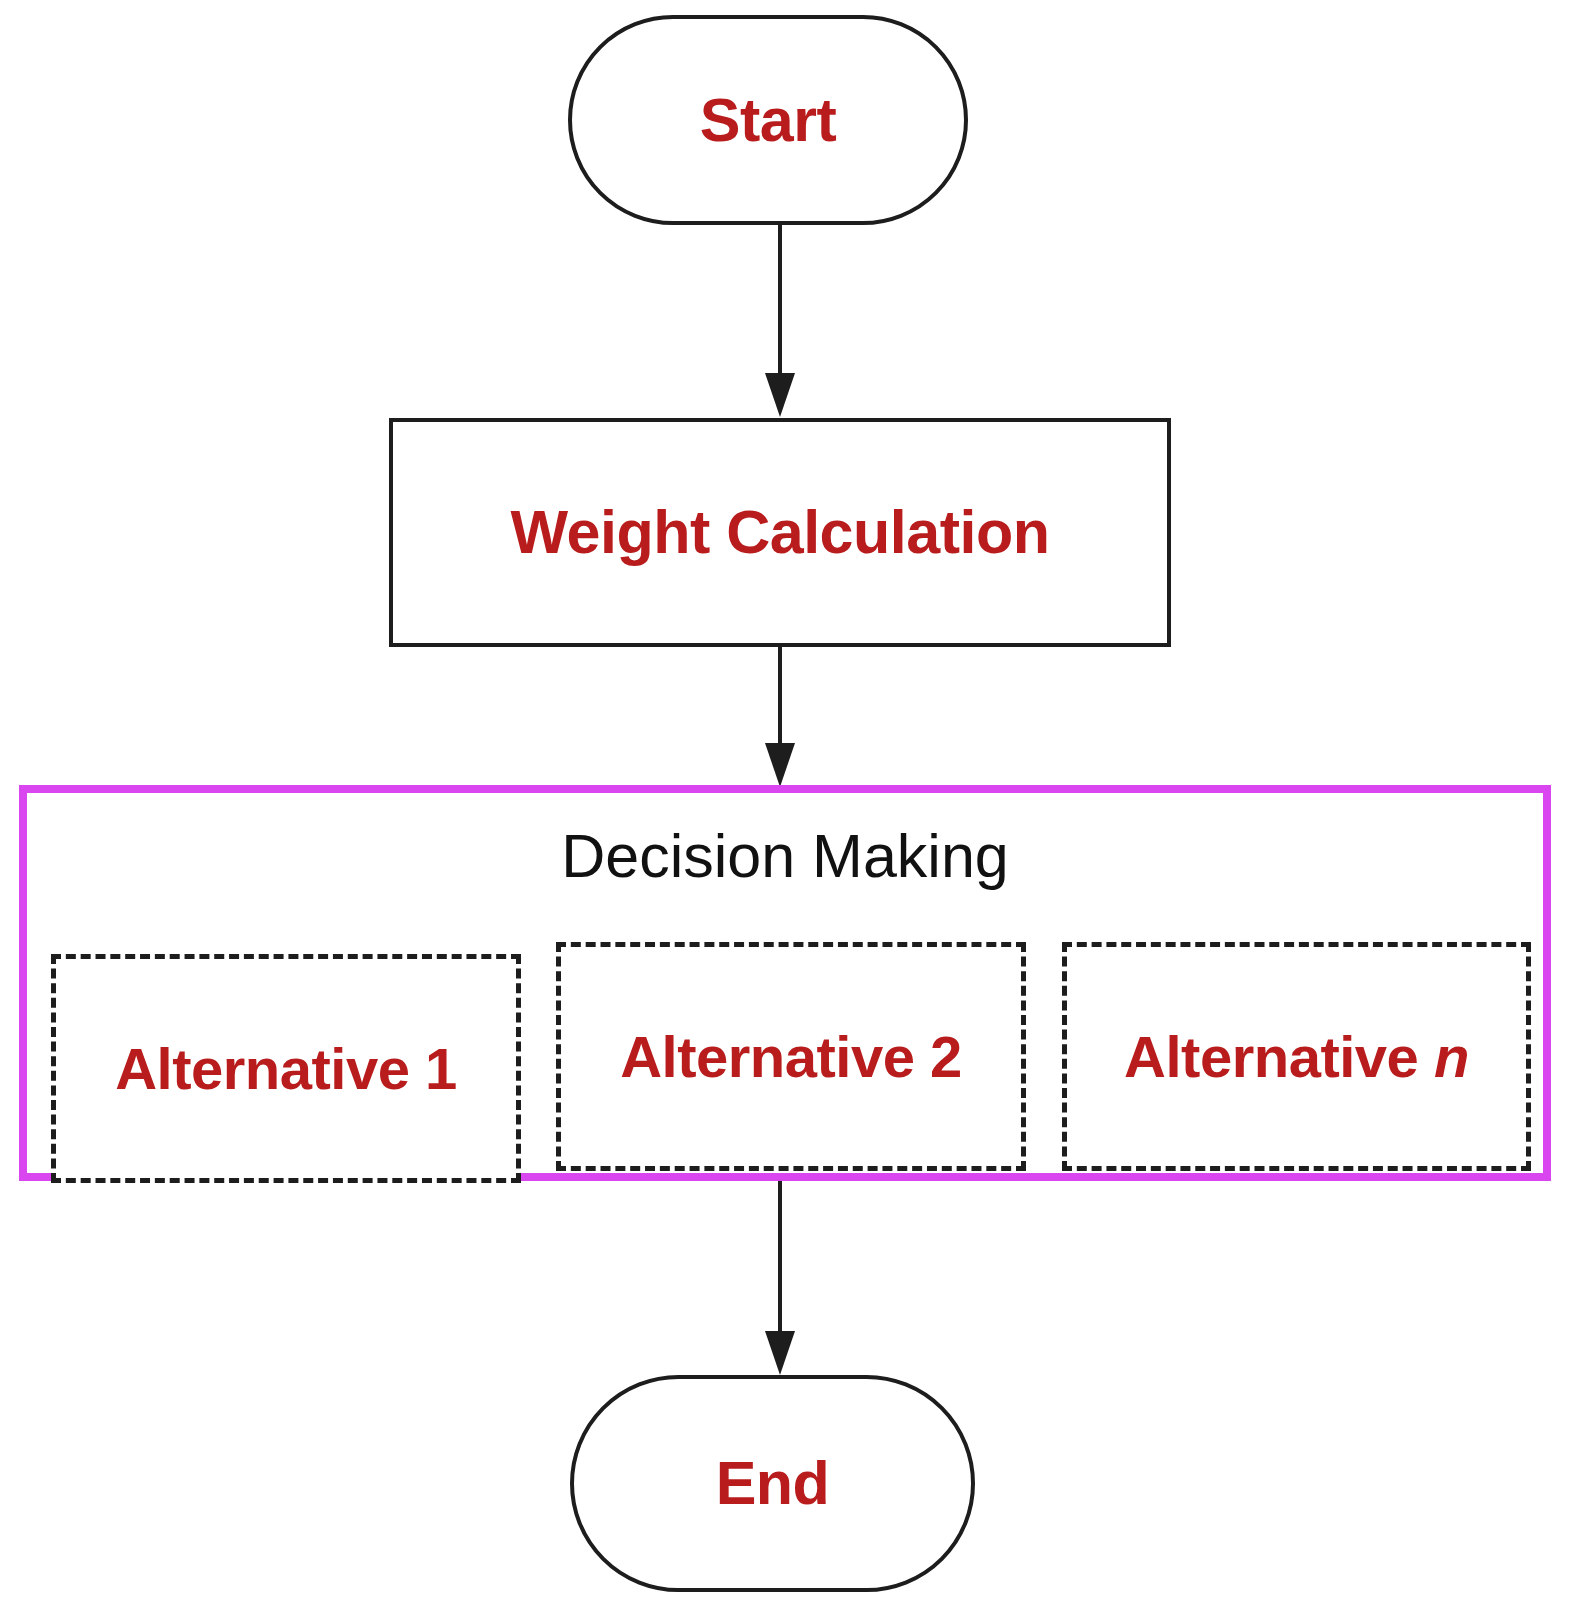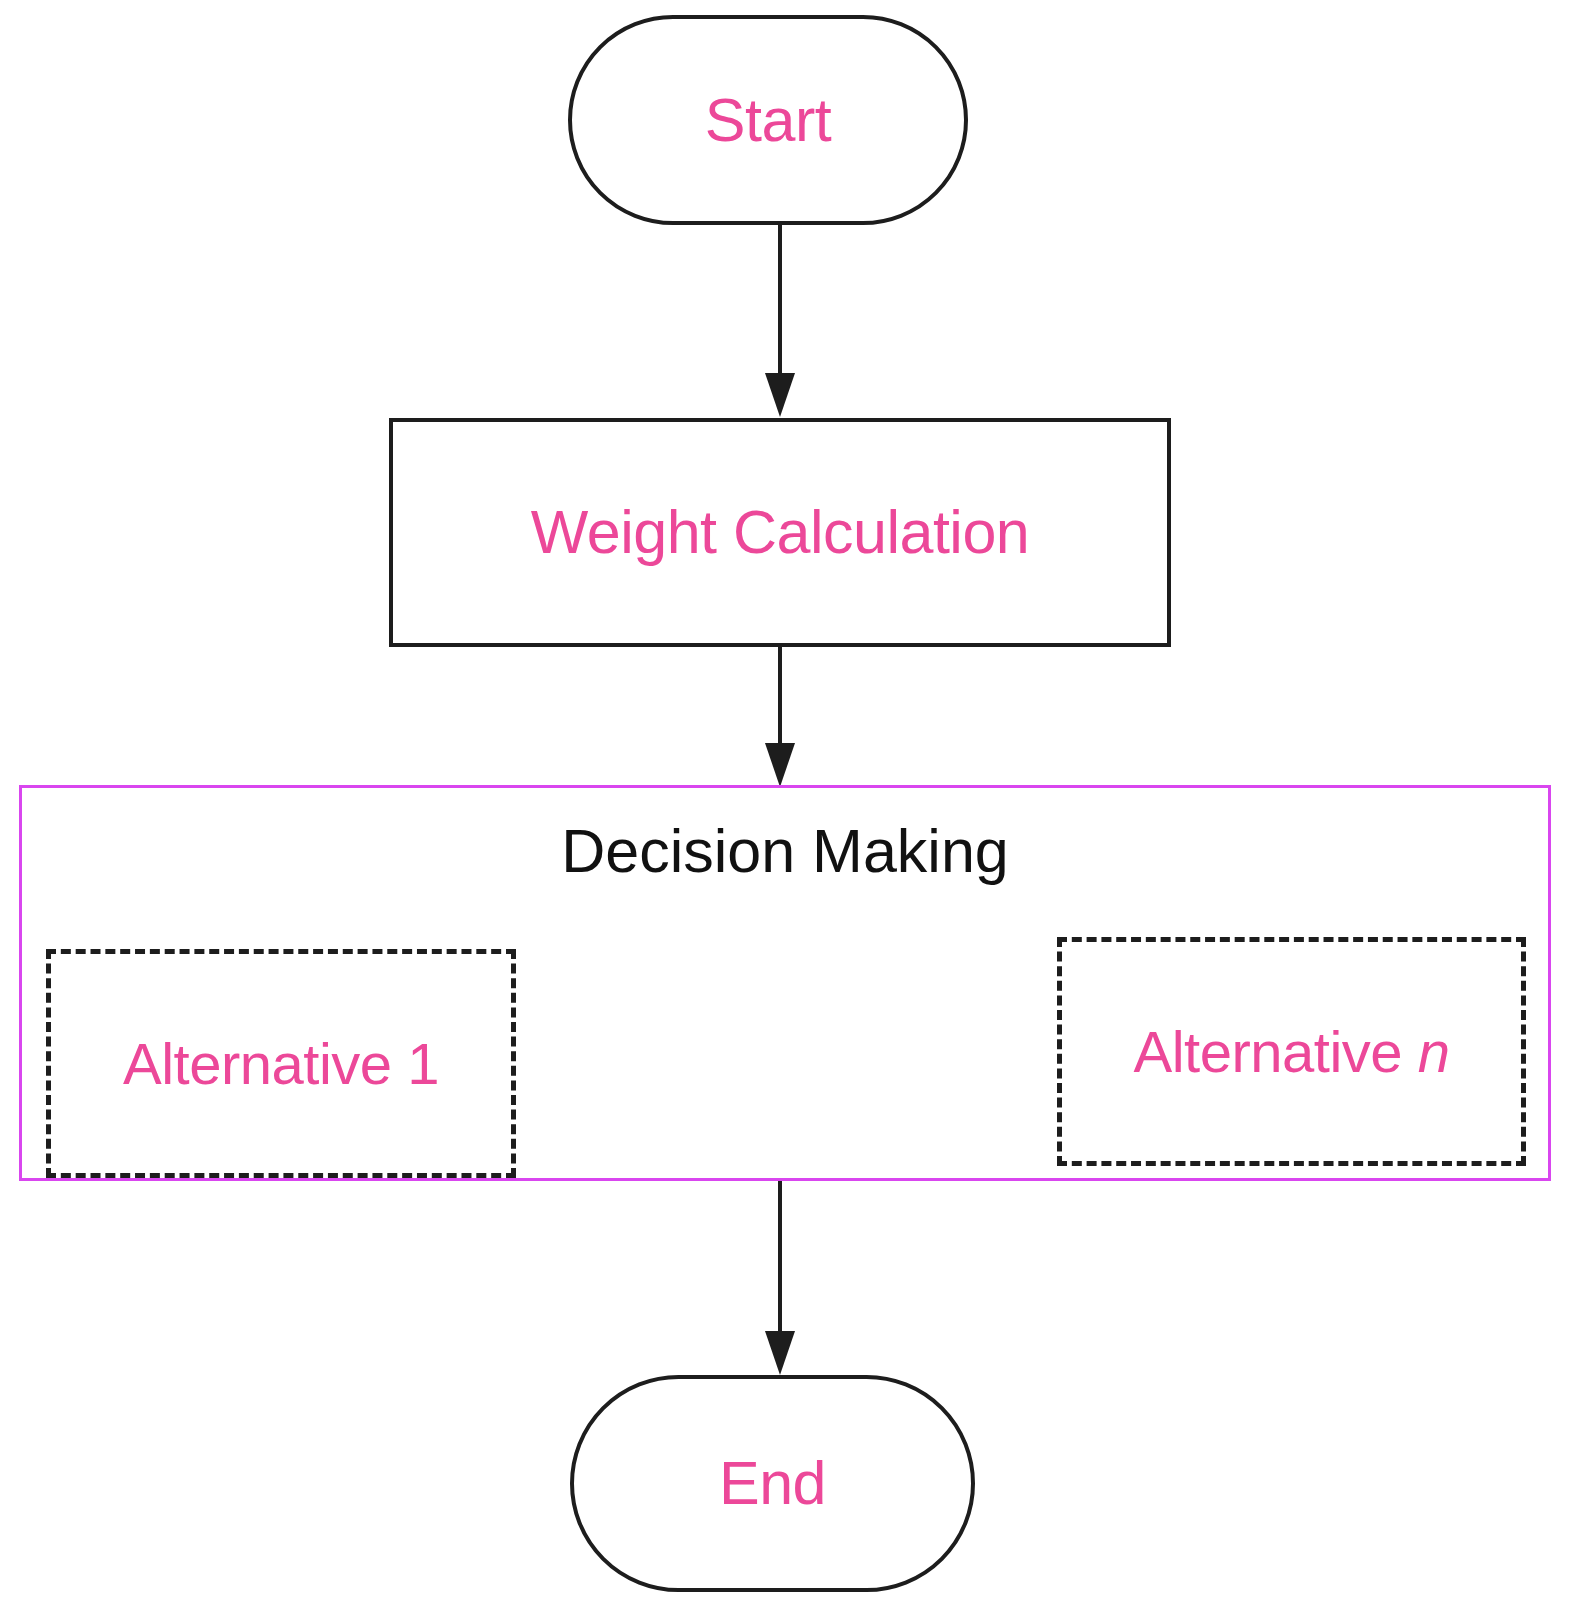--- a/index.html
+++ b/index.html
@@ -28,38 +28,38 @@
   }
   .terminal {
     border: 4px solid #1d1d1d;
     border-radius: 110px;
   }
   .process {
     border: 4px solid #1d1d1d;
     align-items: center;
   }
   .group-box {
-    border: 3px solid #d946ef;
+    border: 8px solid #d946ef;
     display: block;
   }
   .dashed-box {
     position: absolute;
     box-sizing: border-box;
     border: 5px dashed #1d1d1d;
     background: #ffffff;
     display: flex;
     align-items: center;
     justify-content: center;
   }
   .label {
     font-size: 61px;
-    font-weight: 400;
+    font-weight: 700;
     line-height: 1;
     letter-spacing: -0.5px;
-    color: #ec4899;
+    color: #b91c1c;
     white-space: nowrap;
   }
   .label-sm {
     font-size: 58px;
   }
   .group-title {
     position: absolute;
     left: 0;
     right: 0;
     text-align: center;
@@ -107,20 +107,23 @@
   </div>
 
   <div class="node group-box" style="left:19px; top:785px; width:1532px; height:396px;">
 
     <div class="group-title" style="top:33px;">Decision Making</div>
 
     <div class="dashed-box" style="left:24px; top:161px; width:470px; height:229px;">
       <span class="label label-sm">Alternative 1</span>
     </div>
 
+    <div class="dashed-box" style="left:529px; top:149px; width:470px; height:229px;">
+      <span class="label label-sm">Alternative 2</span>
+    </div>
 
     <div class="dashed-box" style="left:1035px; top:149px; width:469px; height:229px;">
       <span class="label label-sm"><span>Alternative </span><span class="ital">n</span></span>
     </div>
   </div>
 
   <div class="connector" style="left:765px; top:1181px; width:30px; height:194px;">
     <svg width="30" height="194" viewBox="0 0 30 194">
       <line x1="15" y1="0" x2="15" y2="157" stroke="#1d1d1d" stroke-width="4"></line>
       <polygon points="15,194 0,150 30,150" fill="#1d1d1d"></polygon>

